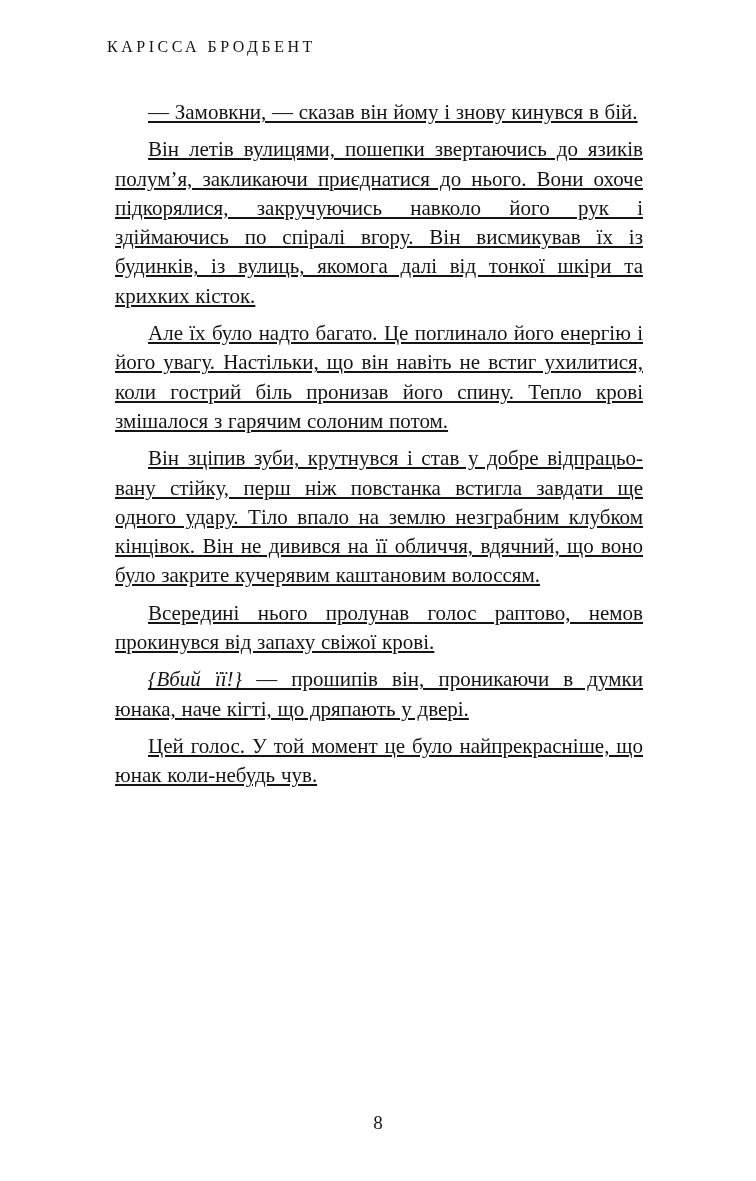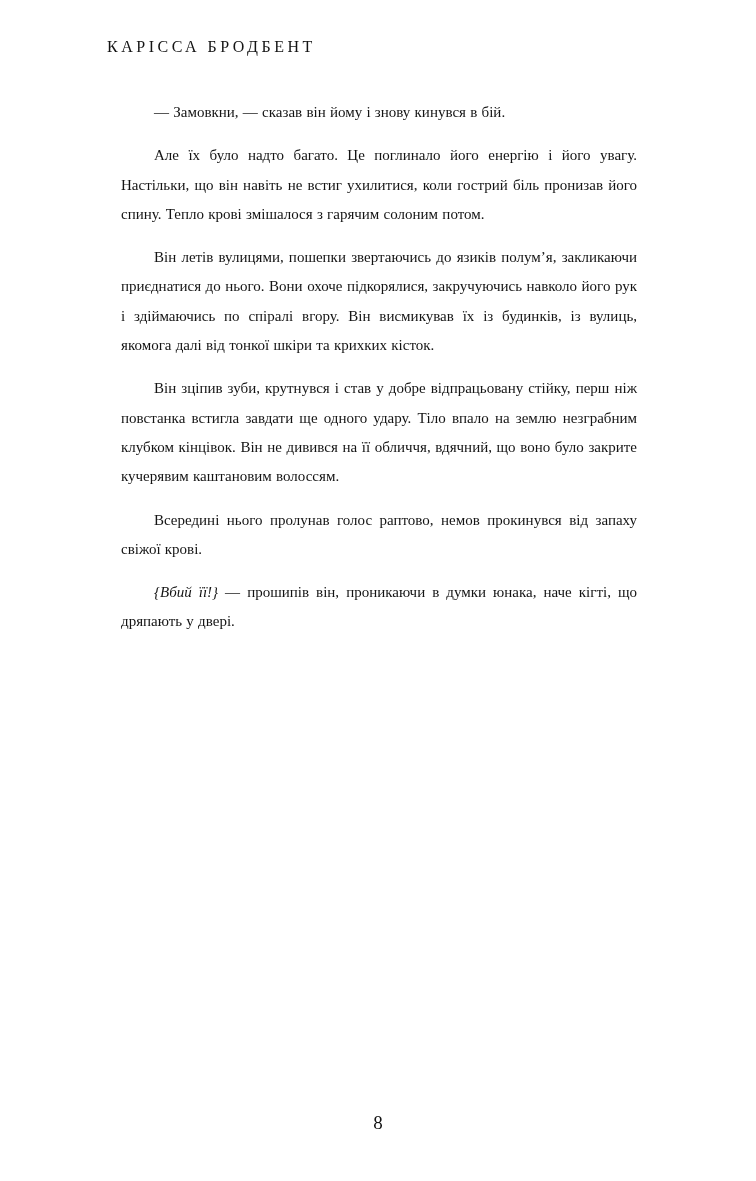--- a/index.html
+++ b/index.html
@@ -20,26 +20,27 @@
     overflow: hidden;
   }
   .running-head {
     font-size: 16px;
     letter-spacing: 3.5px;
     font-weight: normal;
     margin: 0 0 42px 0;
     white-space: nowrap;
   }
   .body-text p {
-    margin: 14px;
-    font-size: 15px;
+    margin: 8px;
+    font-size: 21px;
     line-height: 29.3px;
     text-align: justify;
     text-indent: 33px;
     word-spacing: 0.5px;
+    text-decoration: underline;
   }
   .body-text .italic {
     font-style: italic;
   }
   .page-number {
     position: absolute;
     top: 1112px;
     left: 0;
     width: 756px;
     text-align: center;
@@ -48,21 +49,22 @@
   }
 </style>
 </head>
 <body>
 
 <div class="page">
   <h1 class="running-head">КАРІССА БРОДБЕНТ</h1>
 
   <main class="body-text">
       <p><span>— Замовкни, — сказав він йому і знову кинувся в бій.</span></p>
+      <p><span>Він летів вулицями, пошепки звертаючись до язи­ків полум’я, закликаючи приєднатися до нього. Вони охоче підкорялися, закручуючись навколо його рук і здіймаючись по спіралі вгору. Він висмикував їх із будинків, із вулиць, якомога далі від тонкої шкіри та крихких кісток.</span></p>
       <p><span>Але їх було надто багато. Це поглинало його енергію і його увагу. Настільки, що він навіть не встиг ухилити­ся, коли гострий біль пронизав його спину. Тепло крові змішалося з гарячим солоним потом.</span></p>
-      <p><span>Він летів вулицями, пошепки звертаючись до язи­ків полум’я, закликаючи приєднатися до нього. Вони охоче підкорялися, закручуючись навколо його рук і здіймаючись по спіралі вгору. Він висмикував їх із будинків, із вулиць, якомога далі від тонкої шкіри та крихких кісток.</span></p>
       <p><span>Він зціпив зуби, крутнувся і став у добре відпрацьо­вану стійку, перш ніж повстанка встигла завдати ще одного удару. Тіло впало на землю незграбним клубком кінцівок. Він не дивився на її обличчя, вдячний, що воно було закрите кучерявим каштановим волоссям.</span></p>
       <p><span>Всередині нього пролунав голос раптово, немов прокинувся від запаху свіжої крові.</span></p>
       <p><span class="italic">{Вбий її!}</span><span> — прошипів він, проникаючи в думки юнака, наче кігті, що дряпають у двері.</span></p>
+      <p><span>Цей голос. У той момент це було найпрекрасніше, що юнак коли-небудь чув.</span></p>
     </main>
 
   <div class="page-number">8</div>
 </div>
 
 </body></html>

